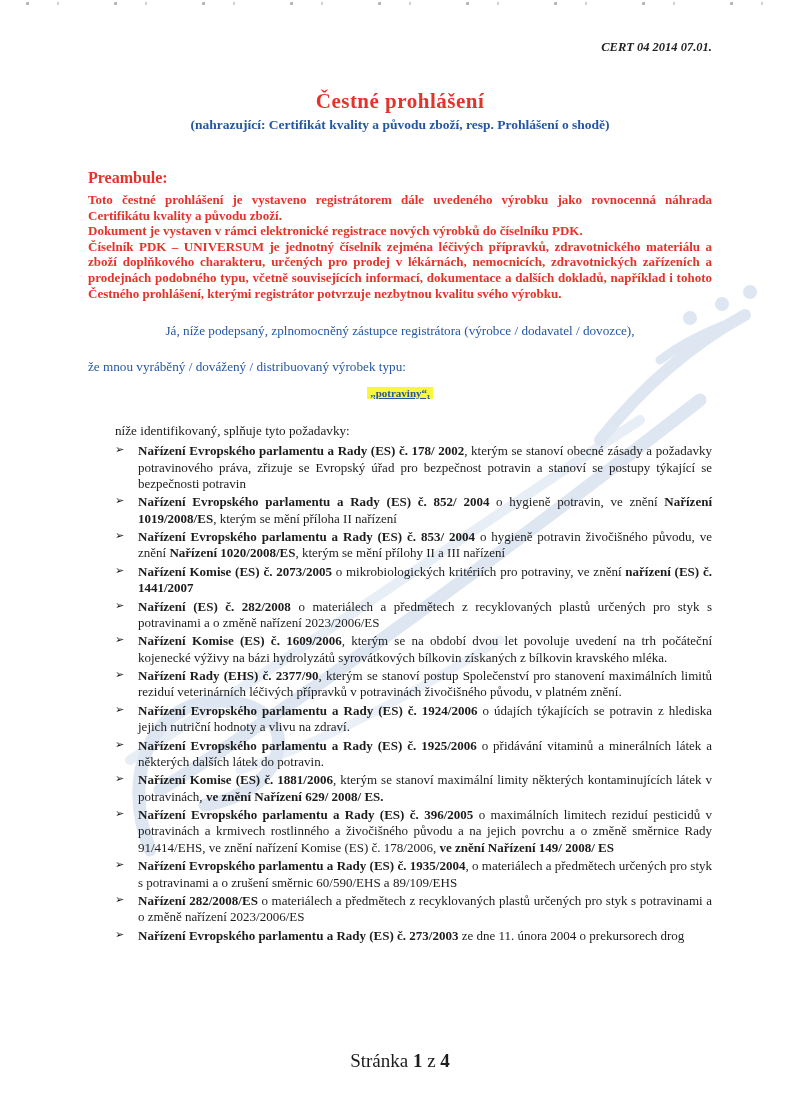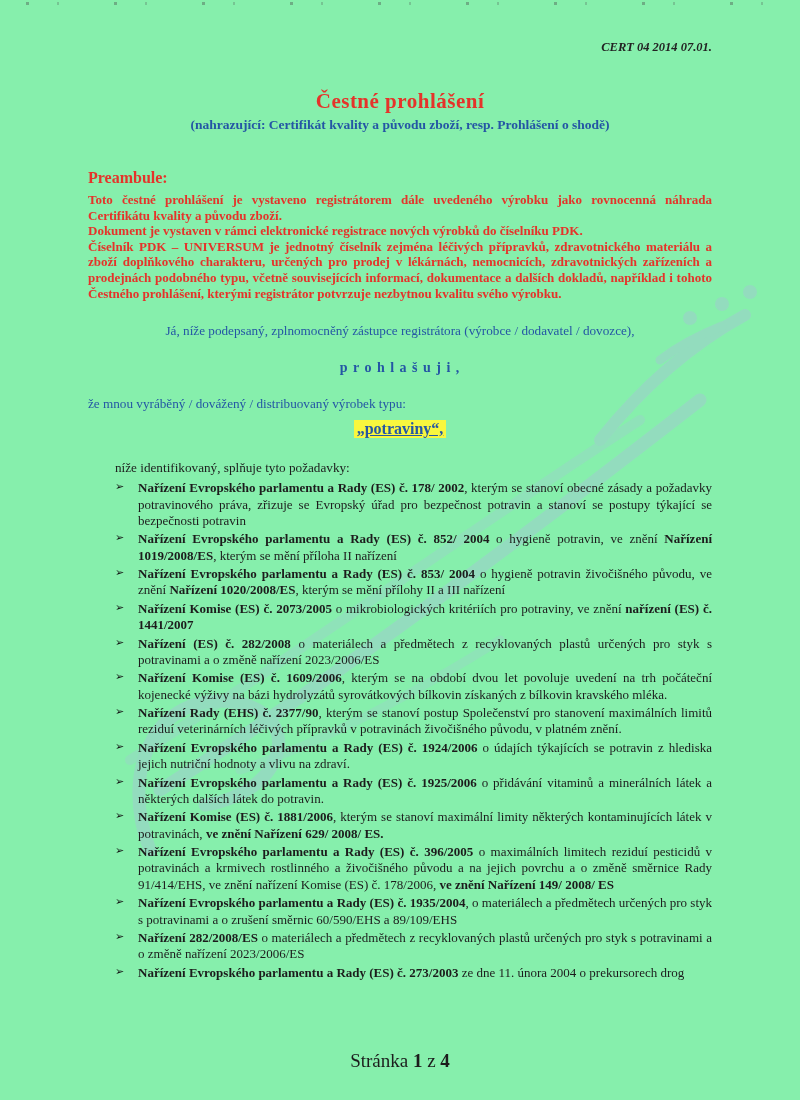--- a/index.html
+++ b/index.html
@@ -1,20 +1,20 @@
 <!DOCTYPE html>
 <html><head>
 <meta charset="utf-8">
 <style>
   * { margin:0; padding:0; box-sizing:border-box; }
   html,body { background:#e9e9e9; }
   body { font-family:"Liberation Serif","DejaVu Serif",serif; }
   .page {
     position:relative; width:800px; height:1100px; margin:0 auto;
-    background:#86efac; overflow:hidden; color:#1c1c1c;
+    background:#ffffff; overflow:hidden; color:#1c1c1c;
     padding:40px 88px 0 88px;
   }
   .scan-artifacts {
     position:absolute; top:2px; left:0; right:0; height:3px; opacity:.55;
     background:repeating-linear-gradient(90deg,
       transparent 0 26px, rgba(70,70,70,.7) 26px 29px,
       transparent 29px 57px, rgba(70,70,70,.45) 57px 59px,
       transparent 59px 88px);
   }
   .watermark { position:absolute; left:0; top:0; pointer-events:none; z-index:0; }
@@ -45,21 +45,21 @@
   .declare-verb {
     color:#2456a4; font-weight:bold; font-size:14px; text-align:center;
     margin-top:21px; letter-spacing:1px;
   }
   .product-line {
     color:#2456a4; font-size:13.2px; text-align:left; margin-top:20px;
   }
   .product-type-wrap { text-align:center; margin-top:8px; }
   .product-type {
     display:inline-block; background:#f8f73e; color:#2456a4;
-    font-weight:bold; font-size:16px; text-decoration:underline;
+    font-weight:bold; font-size:11px; text-decoration:underline;
     padding:0 3px;
   }
   .list-intro {
     color:#1c1c1c; font-size:13.2px; margin-top:22px; margin-left:27px;
     margin-bottom:4px;
   }
   ul.req-list { list-style:none; margin-left:27px; }
   ul.req-list li {
     position:relative; padding-left:23px; font-size:13px;
     line-height:1.26; text-align:justify; margin-bottom:2px;
@@ -103,21 +103,20 @@
     <div class="subtitle">(nahrazující: Certifikát kvality a původu zboží, resp. Prohlášení o shodě)</div>
 
     <div class="preamble-heading">Preambule:</div>
 
     <div class="red-par">Toto čestné prohlášení je vystaveno registrátorem dále uvedeného výrobku jako rovnocenná náhrada Certifikátu kvality a původu zboží.</div>
     <div class="red-par">Dokument je vystaven v rámci elektronické registrace nových výrobků do číselníku PDK.</div>
     <div class="red-par">Číselník PDK – UNIVERSUM je jednotný číselník zejména léčivých přípravků, zdravotnického materiálu a zboží doplňkového charakteru, určených pro prodej v lékárnách, nemocnicích, zdravotnických zařízeních a prodejnách podobného typu, včetně souvisejících informací, dokumentace a dalších dokladů, například i tohoto Čestného prohlášení, kterými registrátor potvrzuje nezbytnou kvalitu svého výrobku.</div>
 
     <div class="blue-intro">Já, níže podepsaný, zplnomocněný zástupce registrátora (výrobce / dodavatel / dovozce),</div>
 
-    <div class="declare-verb">p r o h l a š u j i ,</div>
 
     <div class="product-line">že mnou vyráběný / dovážený  / distribuovaný výrobek typu:</div>
 
     <div class="product-type-wrap">
       <span class="product-type">„potraviny“,</span>
     </div>
 
     <div class="list-intro">níže identifikovaný, splňuje tyto požadavky:</div>
 
     <ul class="req-list">

